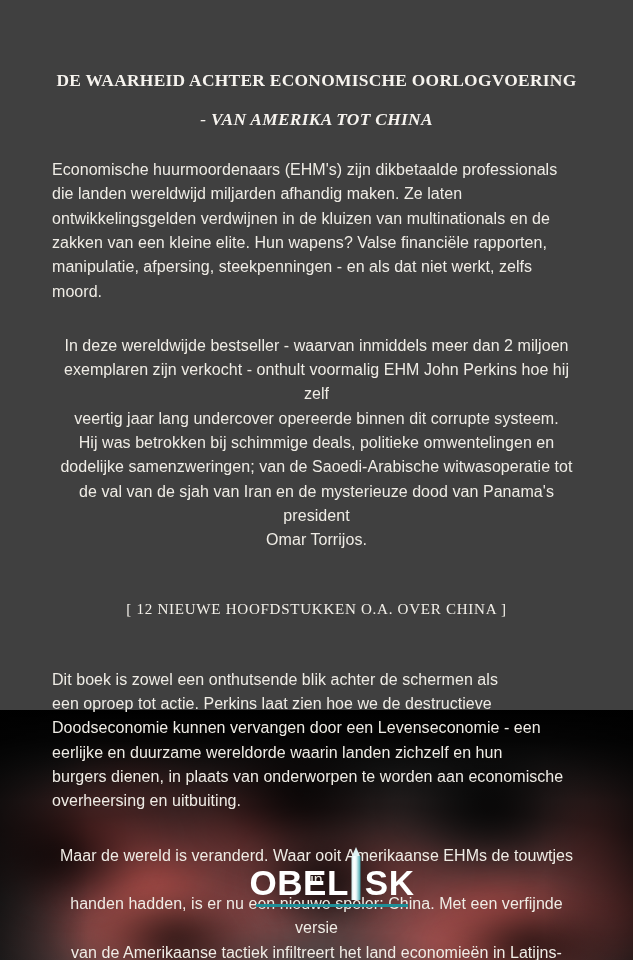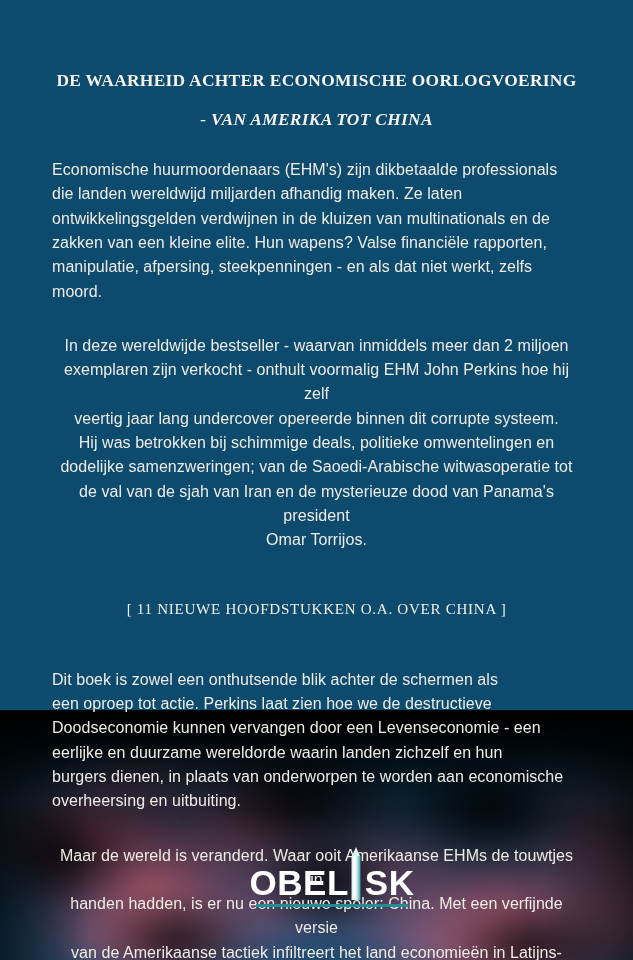--- a/index.html
+++ b/index.html
@@ -13,21 +13,21 @@
   body {
     font-family:"Liberation Serif", serif;
     color:#f2efe9;
     position:relative;
   }
 
   
   .cover {
     position:relative;
     width:633px; height:960px;
-    background:#0c4a6e;
+    background:#404040;
     overflow:hidden;
   }
 
   
   .smoke-layer {
     position:absolute;
     left:0; right:0; bottom:0;
     height:250px;
     overflow:hidden;
     pointer-events:none;
@@ -235,21 +235,21 @@
 manipulatie, afpersing, steekpenningen - en als dat niet werkt, zelfs moord.</p>
       <p class="para">In deze wereldwijde bestseller - waarvan inmiddels meer dan 2 miljoen
 exemplaren zijn verkocht - onthult voormalig EHM John Perkins hoe hij zelf
 veertig jaar lang undercover opereerde binnen dit corrupte systeem.
 Hij was betrokken bij schimmige deals, politieke omwentelingen en
 dodelijke samenzweringen; van de Saoedi-Arabische witwasoperatie tot
 de val van de sjah van Iran en de mysterieuze dood van Panama's president
 Omar Torrijos.</p>
     </div>
 
-    <div class="chapters-note">[ 11 NIEUWE HOOFDSTUKKEN O.A. OVER CHINA ]</div>
+    <div class="chapters-note">[ 12 NIEUWE HOOFDSTUKKEN O.A. OVER CHINA ]</div>
 
     <div class="body-copy" style="margin-top:0">
       <p class="para">Dit boek is zowel een onthutsende blik achter de schermen als
 een oproep tot actie. Perkins laat zien hoe we de destructieve
 Doodseconomie kunnen vervangen door een Levenseconomie - een
 eerlijke en duurzame wereldorde waarin landen zichzelf en hun
 burgers dienen, in plaats van onderworpen te worden aan economische
 overheersing en uitbuiting.</p>
       <p class="para">Maar de wereld is veranderd. Waar ooit Amerikaanse EHMs de touwtjes in
 handen hadden, is er nu een nieuwe speler: China. Met een verfijnde versie

